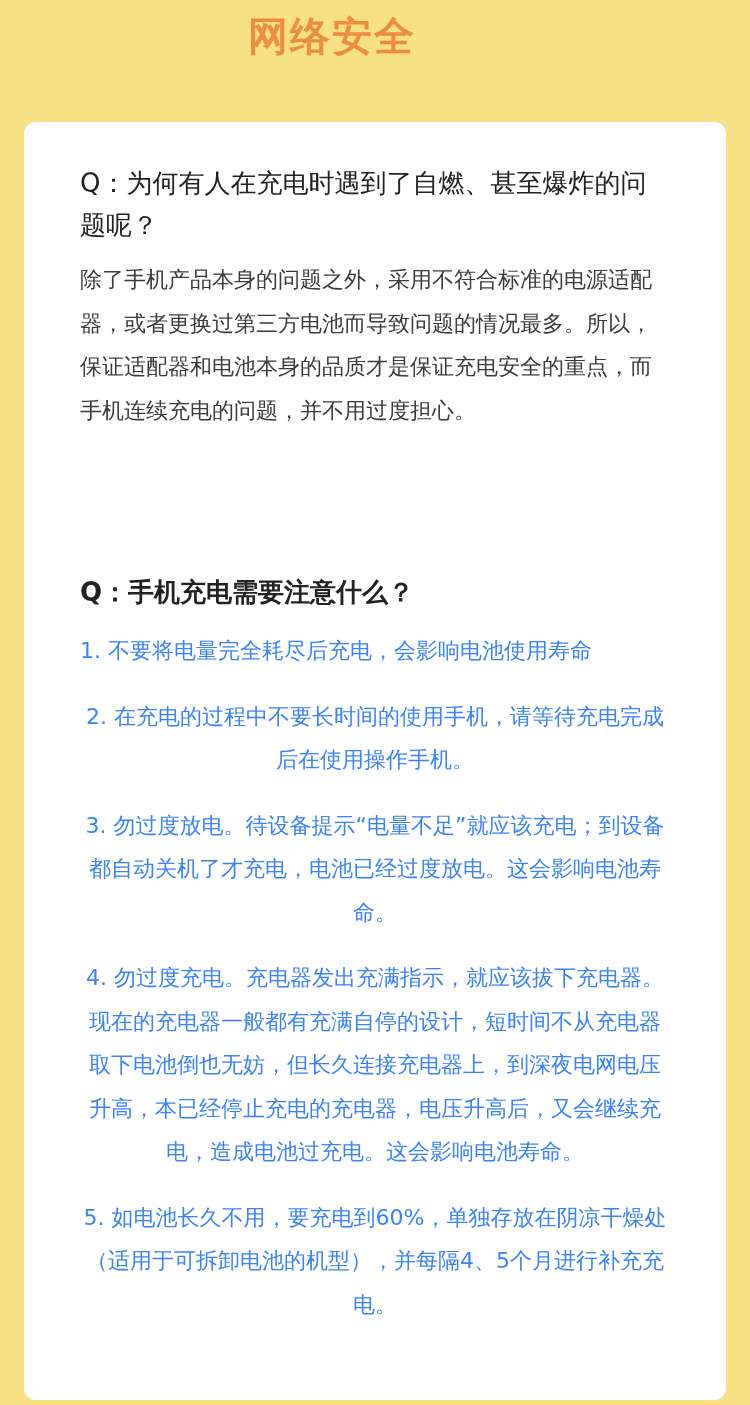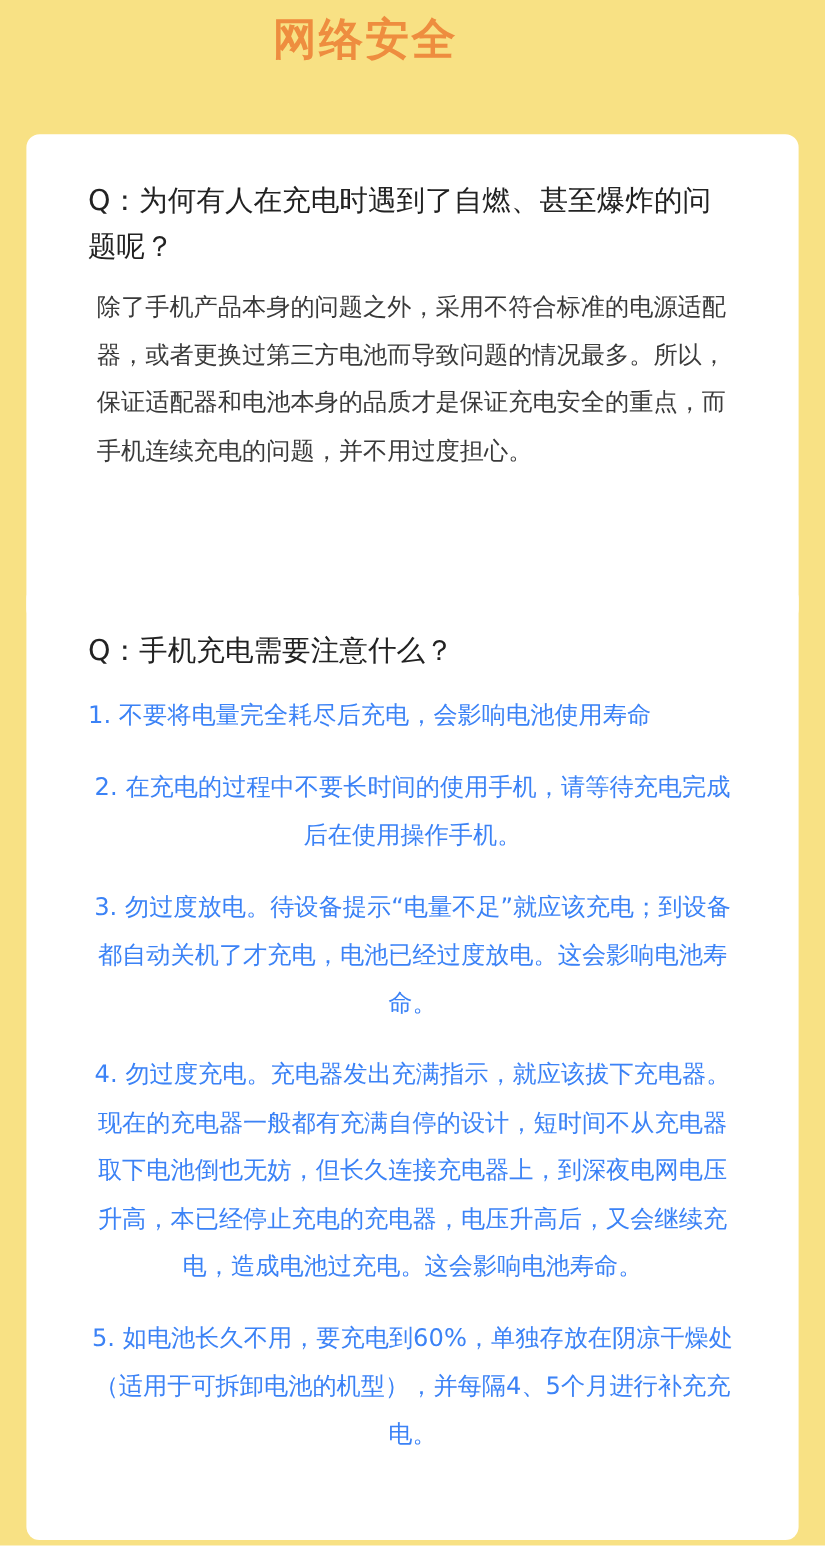--- a/index.html
+++ b/index.html
@@ -34,26 +34,26 @@
   }
   .card1 { top: 122px; height: 444px; }
   .card2 { top: 532px; height: 868px; }
   .question {
     font-size: 26px;
     color: #222222;
     line-height: 42px;
     margin: 0;
   }
   .card1 .question { padding-top: 40px; }
-  .card2 .question { padding-top: 39px; }
+  .card2 .question { padding-top: 39px; font-weight: bold; }
   .answer {
     font-size: 22px;
     color: #3a3a3a;
     line-height: 43.5px;
-    margin: 8px;
+    margin: 0;
   }
   .card1 .answer { margin-top: 12px; }
   .tip {
     font-size: 22px;
     color: #3b82f6;
     line-height: 43.5px;
     margin: 0;
   }
   .card2 .tip:first-of-type { margin-top: 0; }
   .tips { margin-top: 16px; }

